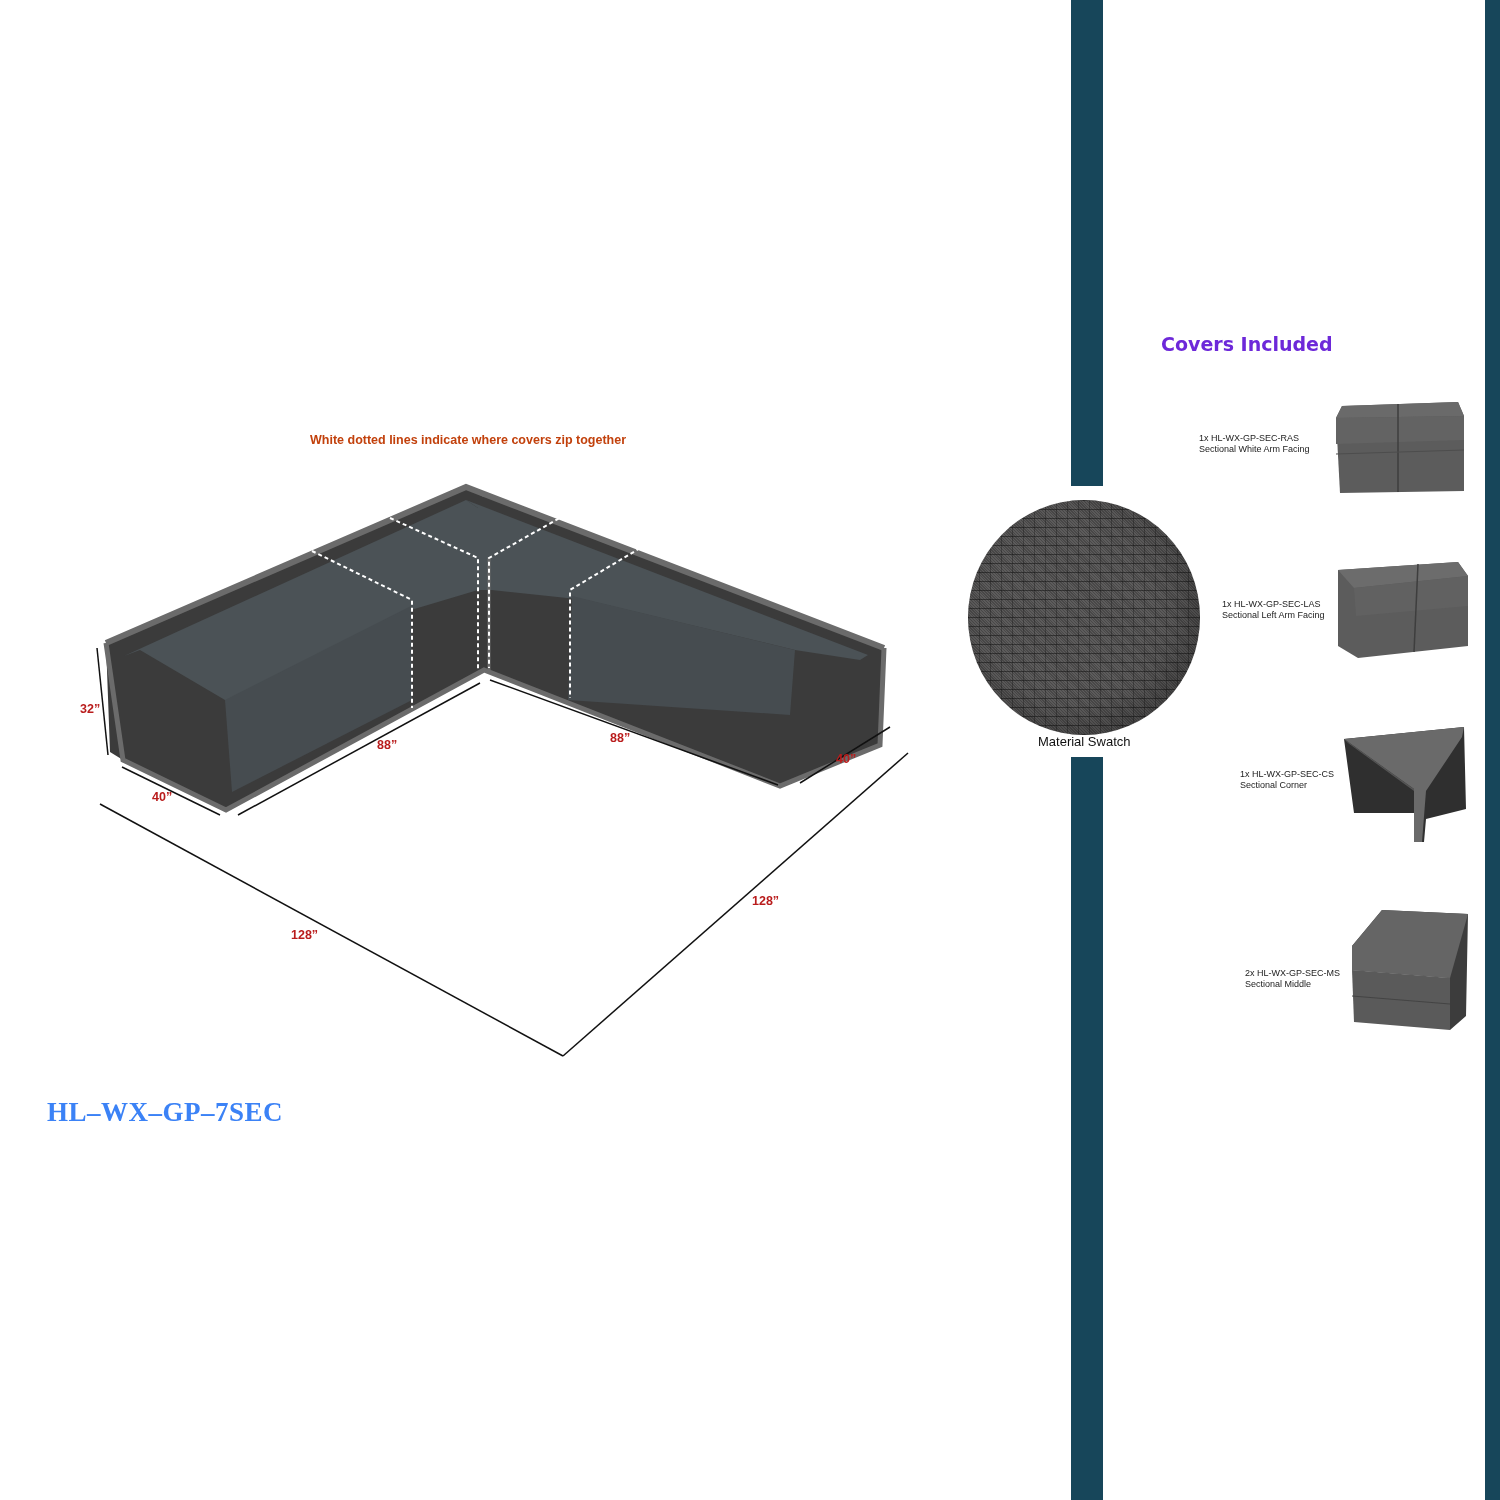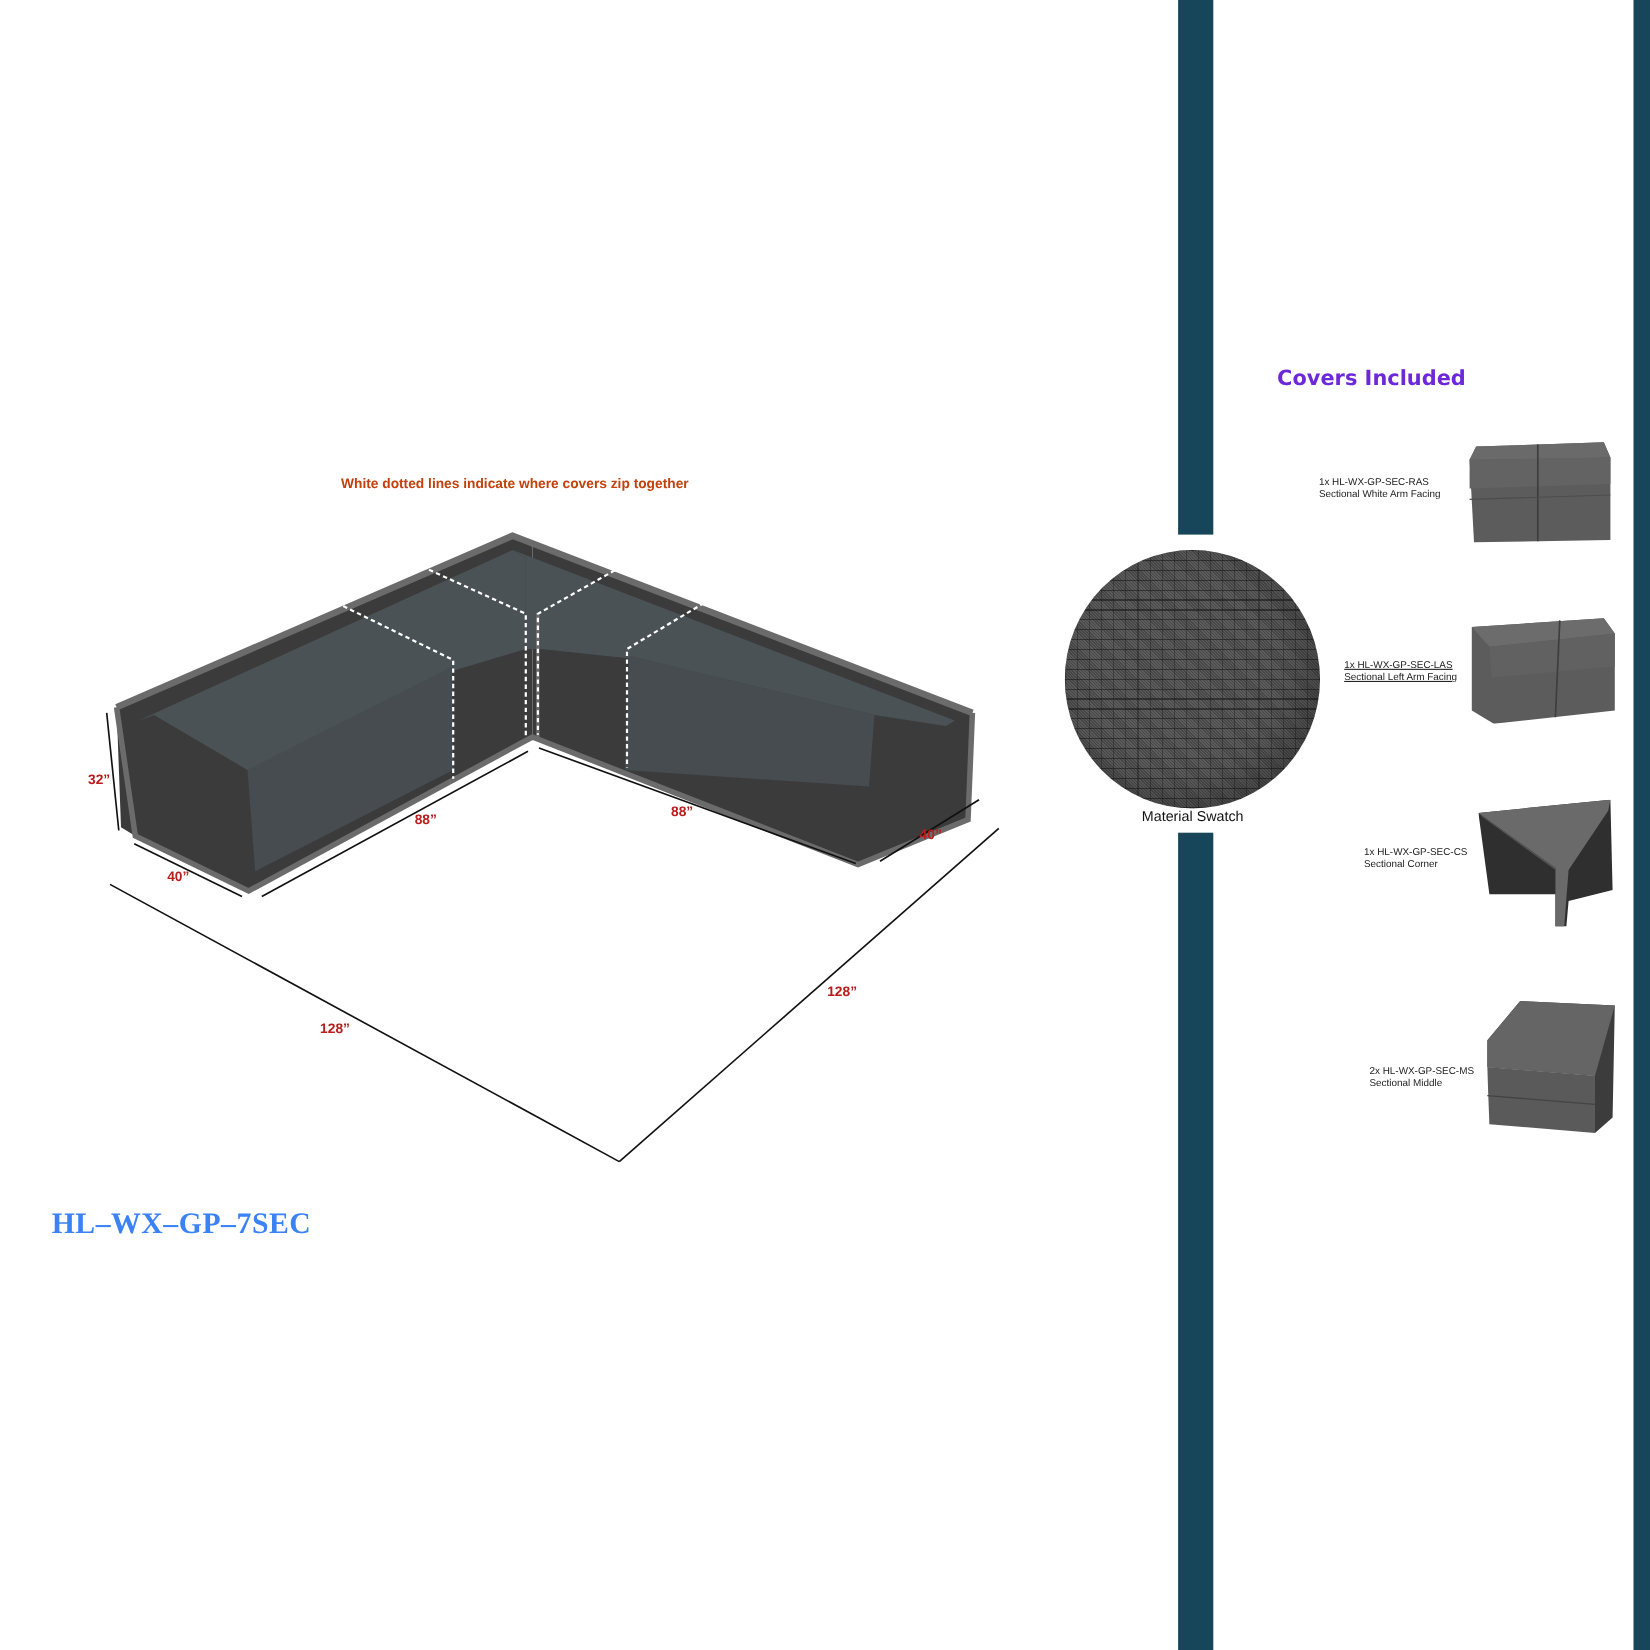--- a/index.html
+++ b/index.html
@@ -86,21 +86,21 @@
   <div>Sectional White Arm Facing</div>
 </div>
 <svg class="abs" style="left:1330px; top:396px;" width="140" height="100" viewBox="0 0 140 100">
   <polygon points="12,10 128,6 134,20 134,95 10,97 6,22" fill="#5c5c5c"></polygon>
   <polygon points="6,22 12,10 128,6 134,20" fill="#6a6a6a"></polygon>
   <polygon points="6,22 134,20 134,44 6,48" fill="#636363"></polygon>
   <line x1="68" y1="8" x2="68" y2="96" stroke="#3e3e3e" stroke-width="1.5"></line>
   <line x1="6" y1="58" x2="134" y2="54" stroke="#4d4d4d" stroke-width="1"></line>
 </svg>
 
-<div class="item-text" style="left:1222px; top:599px;text-decoration:underline;">
+<div class="item-text" style="left:1222px; top:599px;">
   <div>1x HL-WX-GP-SEC-LAS</div>
   <div>Sectional Left Arm Facing</div>
 </div>
 <svg class="abs" style="left:1334px; top:558px;" width="140" height="100" viewBox="0 0 140 100">
   <polygon points="4,12 124,4 134,18 134,88 24,100 4,88" fill="#5c5c5c"></polygon>
   <polygon points="4,12 124,4 134,18 20,30" fill="#6c6c6c"></polygon>
   <polygon points="20,30 134,18 134,48 22,58" fill="#616161"></polygon>
   <line x1="84" y1="6" x2="80" y2="94" stroke="#3e3e3e" stroke-width="1.5"></line>
 </svg>
 

